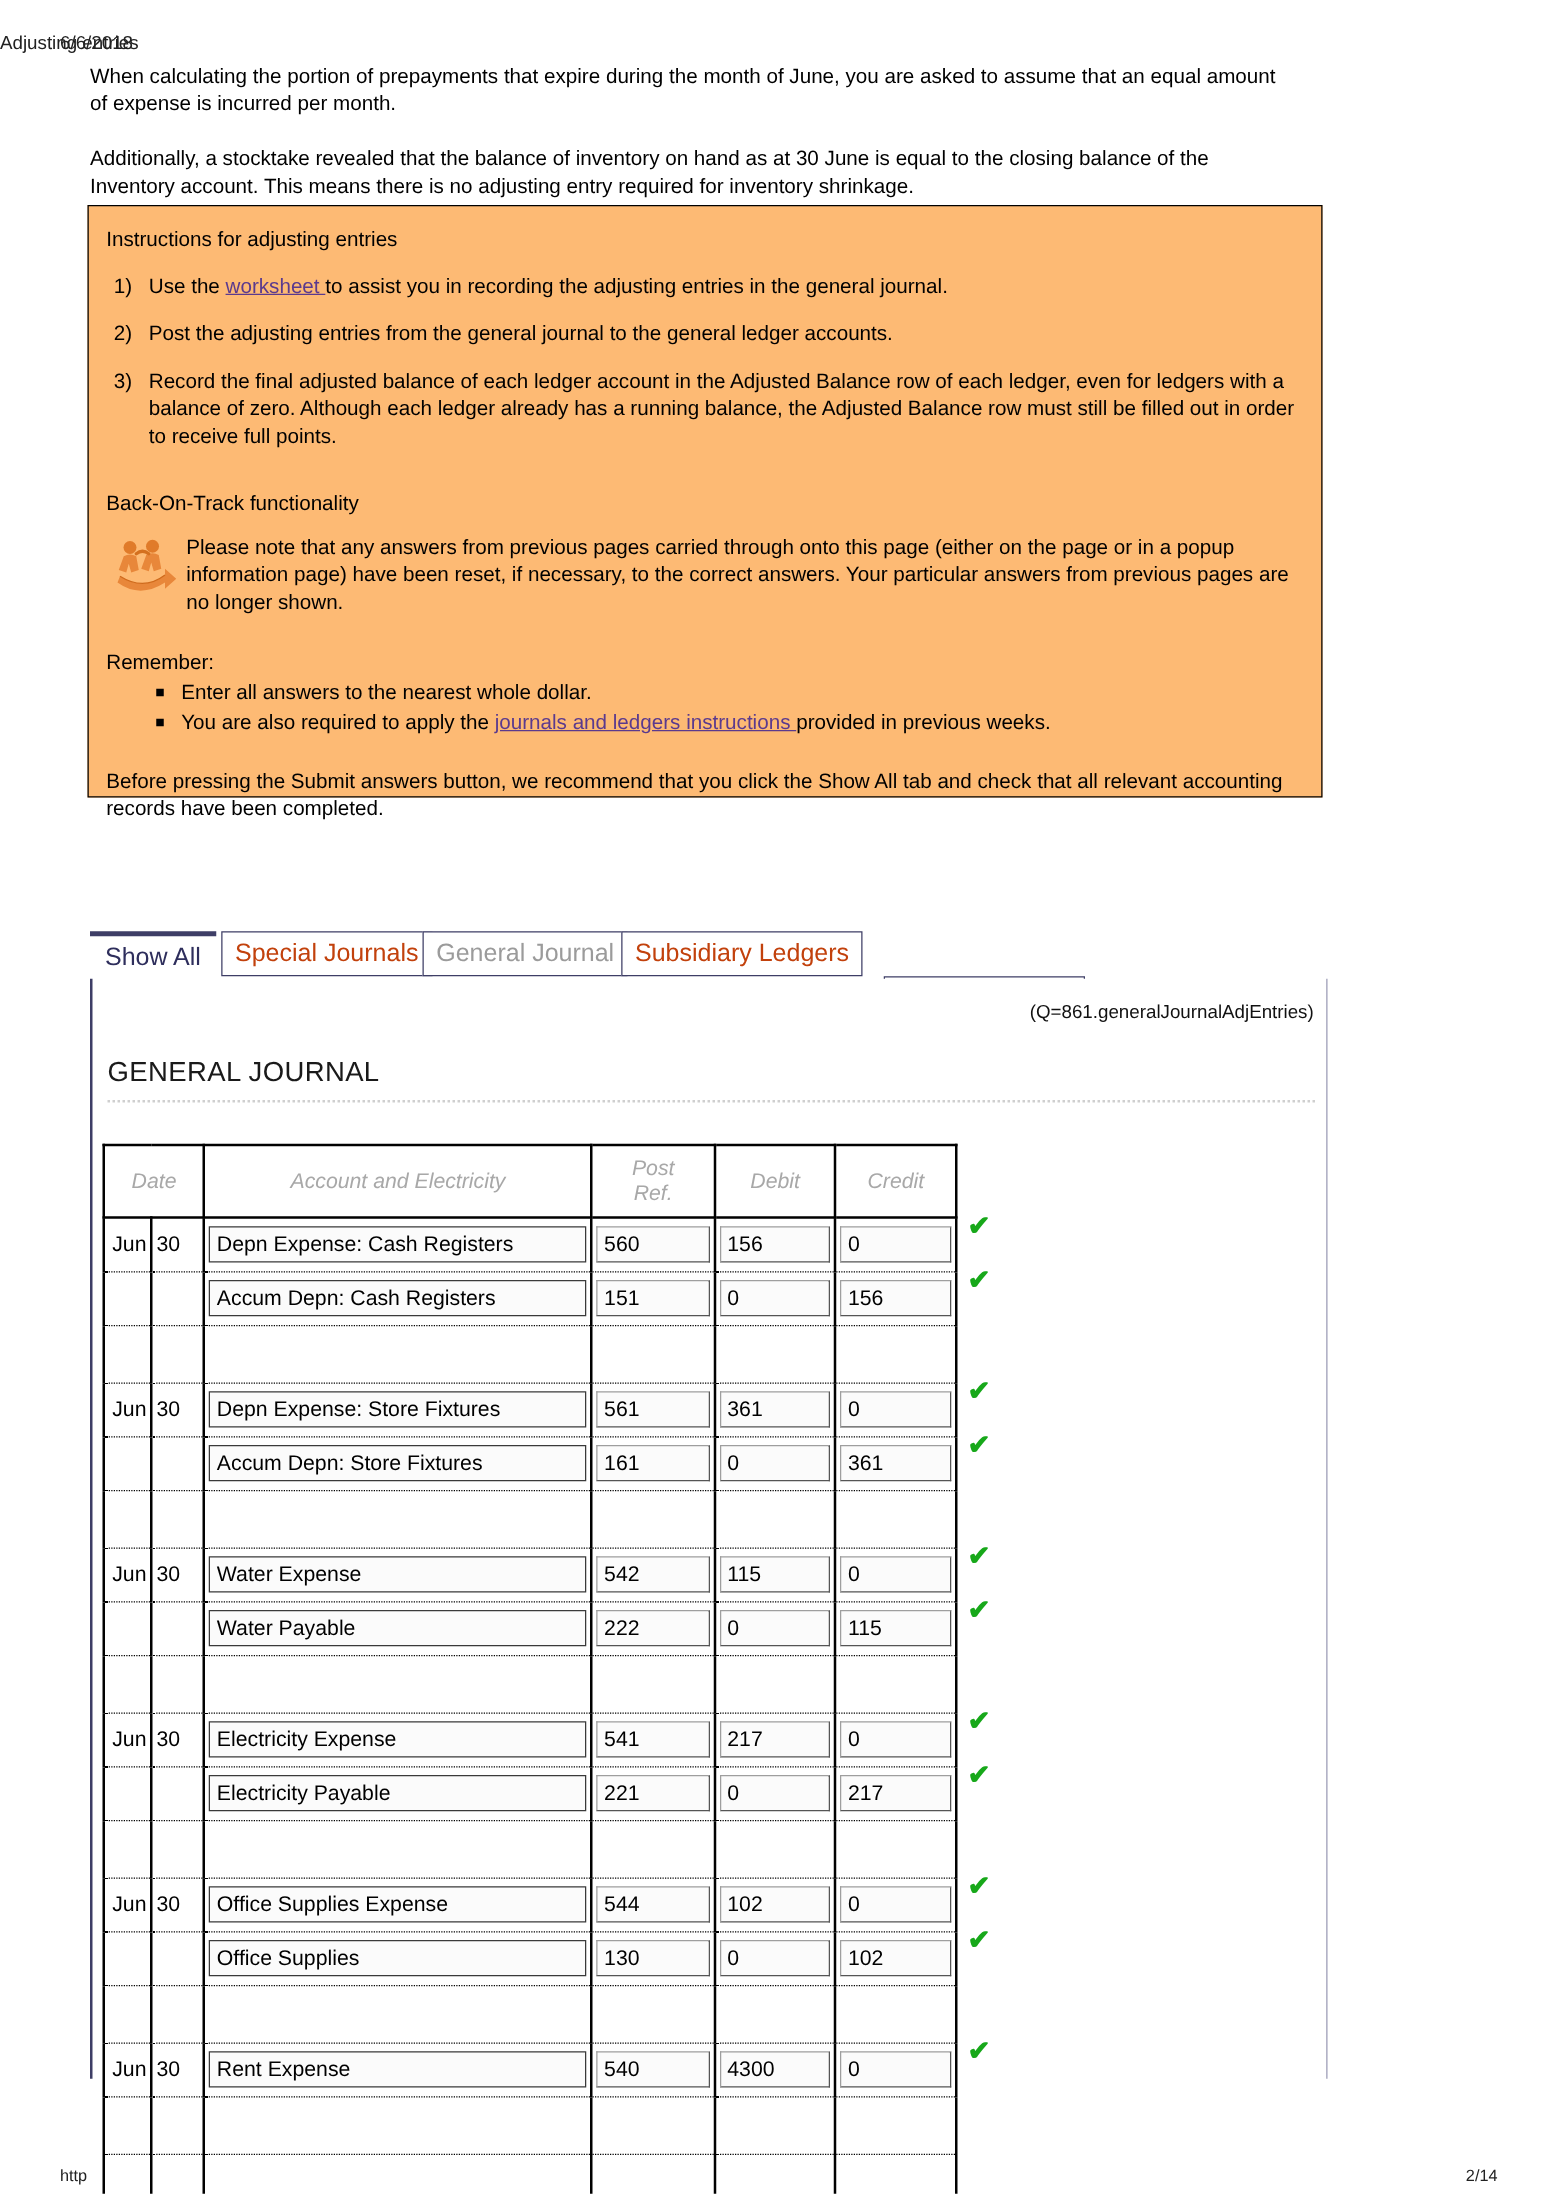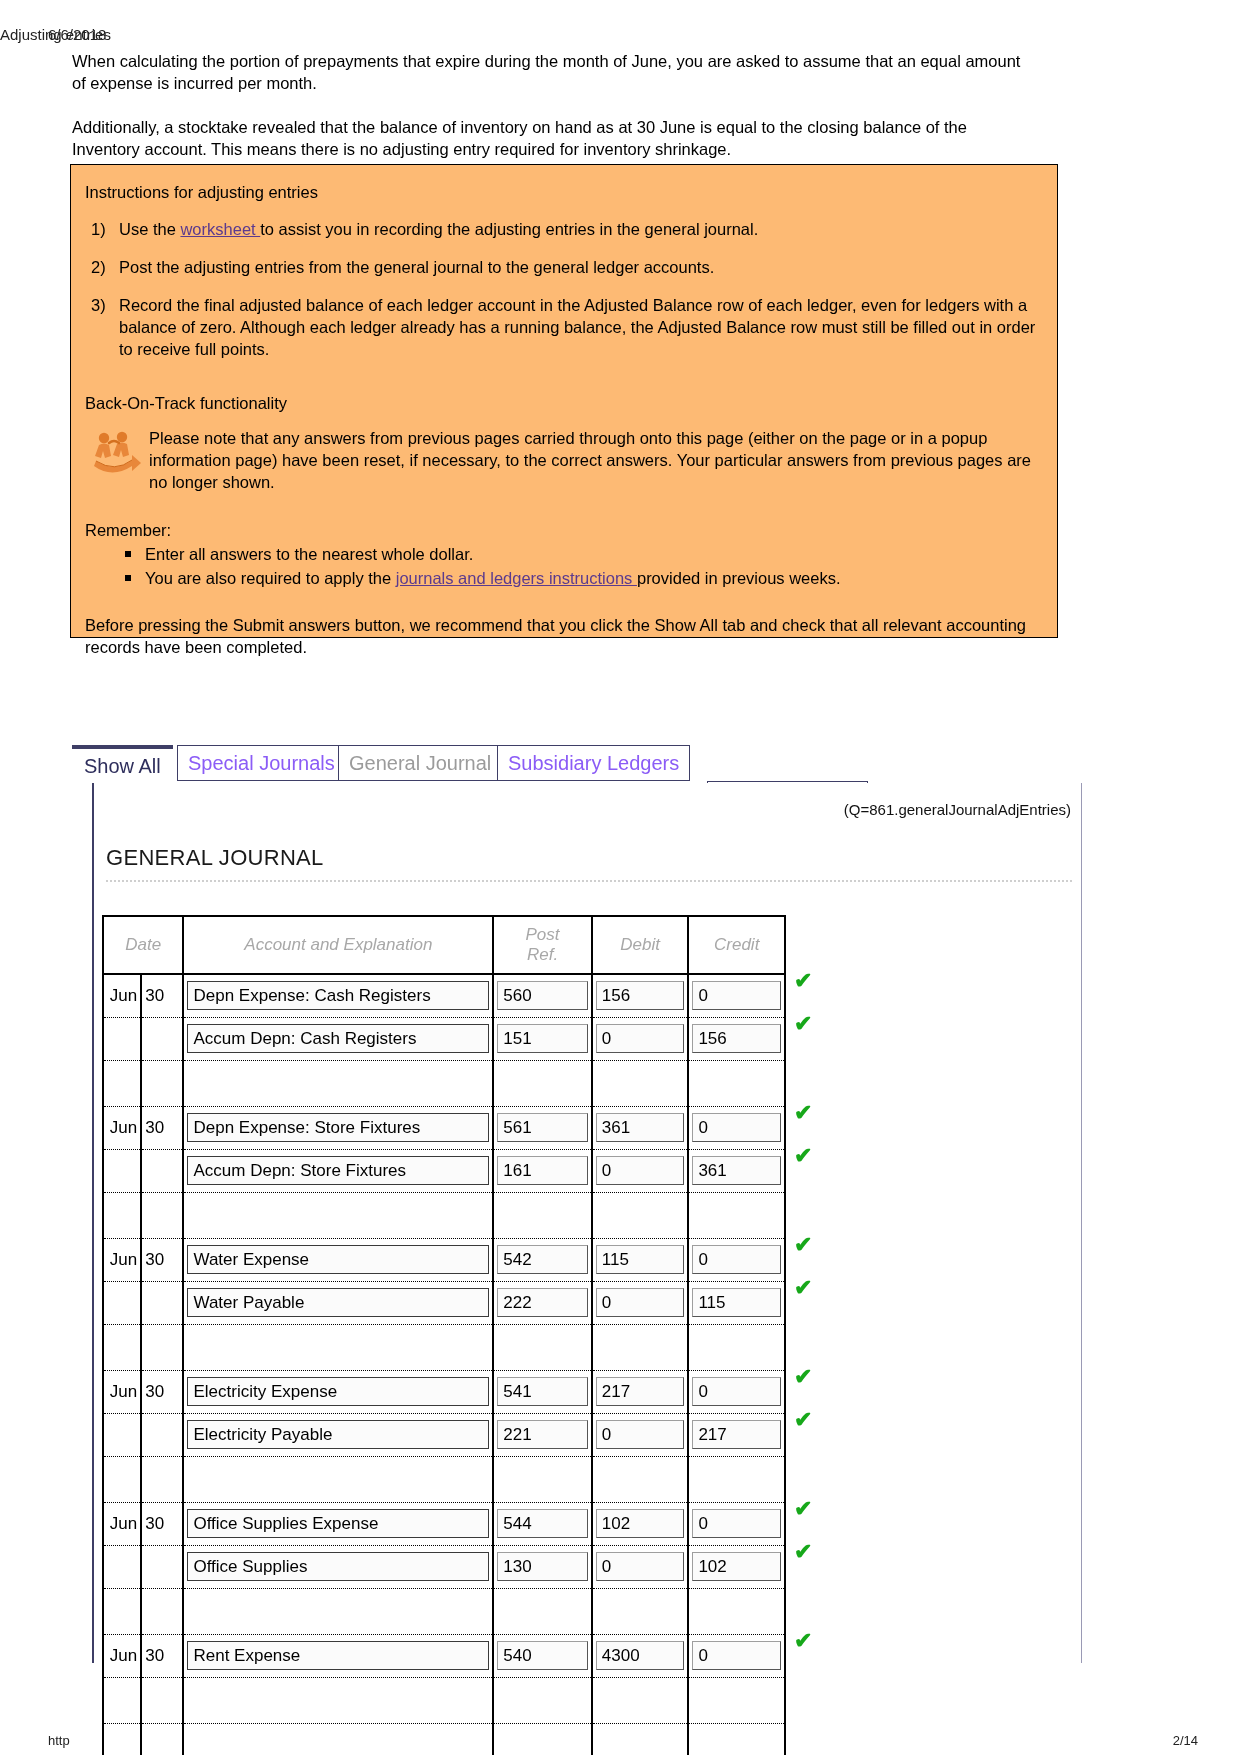--- a/index.html
+++ b/index.html
@@ -73,28 +73,27 @@
   .tab{
     position:absolute; top:0; height:36px; line-height:34px;
     font-size:20px; padding:0 10px; background:#fff; white-space:nowrap;
   }
   .tab.active{
     color:#2e2e5c; border:none; border-top:4px solid #3e3e66;
     left:0; padding:0 12px;
   }
   .tab.boxed{ border:1.5px solid #3e3e66; }
   .tab.grey{ color:#9b9b9b; }
-  .tab.dark{ color:#8b5cf6; }
+  .tab.dark{ color:#c2410c; }
 
   
   .panel{
     position:absolute; left:72px; top:783px; width:990px; height:880px;
     border-left:2px solid #3e3e66; border-right:1px solid #9a9ab5;
     background:#fff;
-    margin-left:20px;
   }
   .qcode{
     position:absolute; right:10px; top:18px;
     font-size:15px; color:#111;
   }
   .gj-title{
     position:absolute; left:12px; top:62px;
     font-size:22px; letter-spacing:.3px; color:#1a1a1a;
   }
   .gj-rule{
@@ -247,21 +246,21 @@
       <col class="c-mon">
         <col class="c-day">
         <col class="c-acct">
       <col class="c-post">
         <col class="c-deb">
         <col class="c-cred">
     </colgroup>
     <thead>
       <tr>
         <th colspan="2" class="date-h">Date</th>
-        <th>Account and Explanation</th>
+        <th>Account and Electricity</th>
         <th>
           <span>Post</span><br>
           <span>Ref.</span>
         </th>
         <th>Debit</th>
         <th>Credit</th>
       </tr>
     </thead>
     <tbody id="journal-body">
         <tr>

